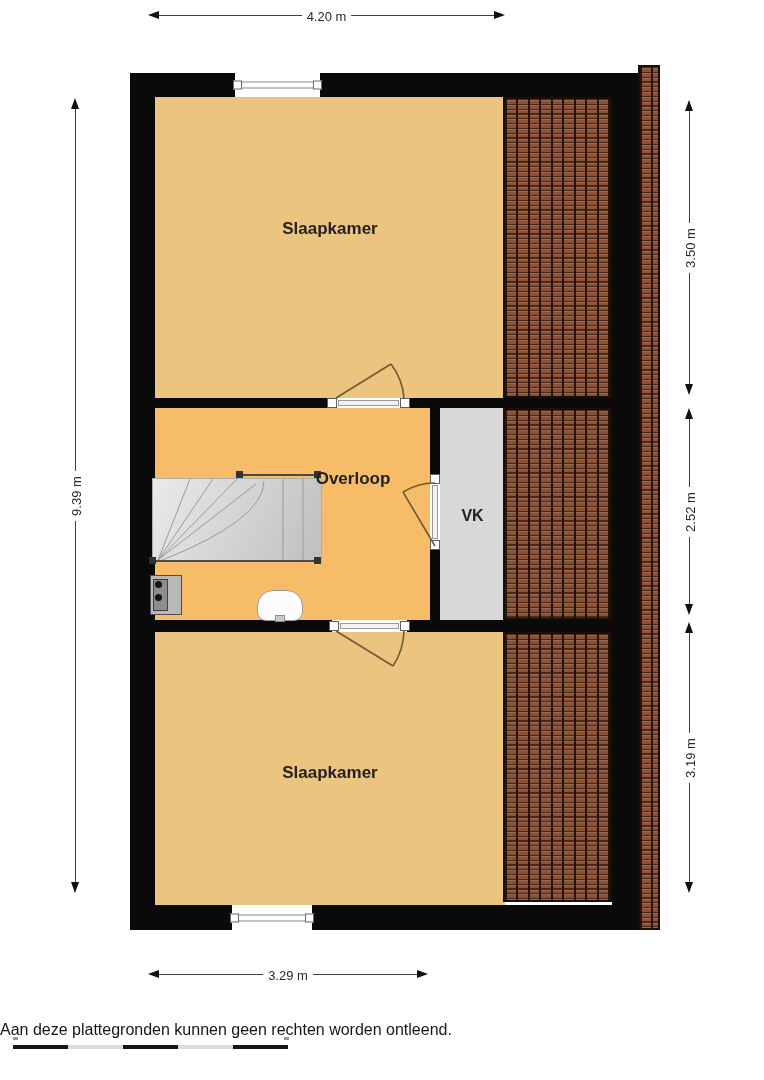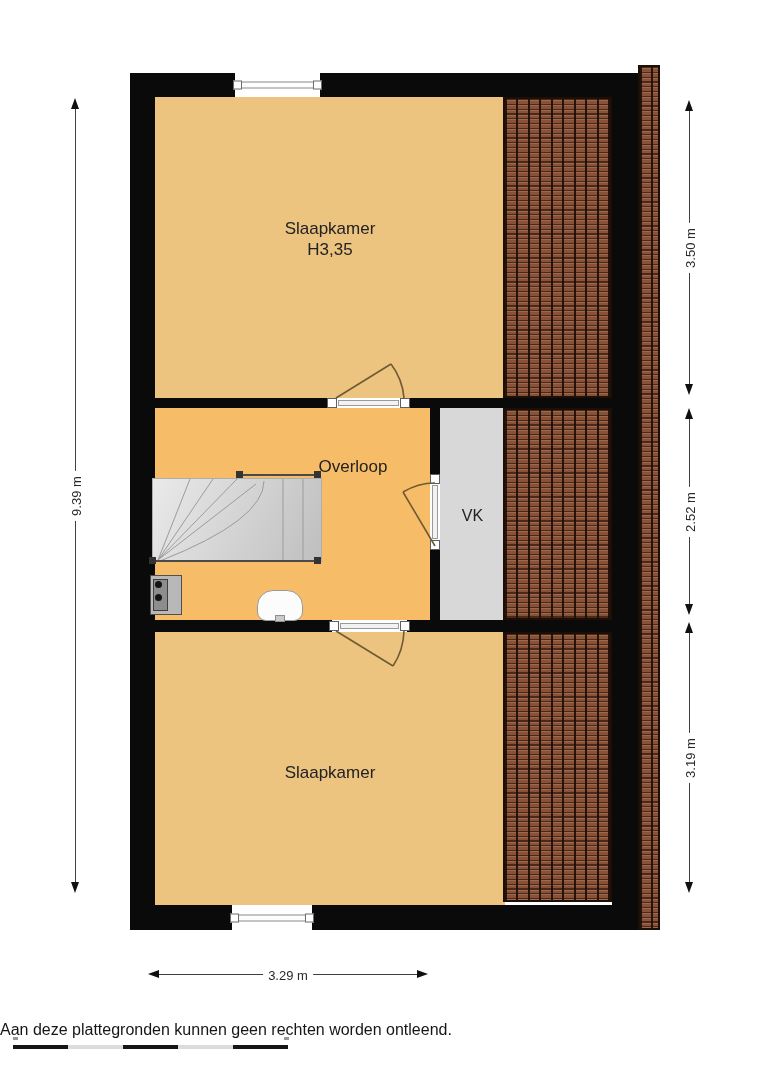--- a/index.html
+++ b/index.html
@@ -38,21 +38,21 @@
   .door-open.horiz .sill { left:8px; right:8px; top:50%; height:6px; transform:translateY(-50%); }
   .door-open.vert  .sill { top:8px; bottom:8px; left:50%; width:6px; transform:translateX(-50%); }
   .door-open .jamb { position:absolute; width:10px; height:10px; background:#fff; border:1px solid #5f5f5f; }
   .door-open.horiz .jamb.jl { left:-3px; top:50%; transform:translateY(-50%); }
   .door-open.horiz .jamb.jr { right:-3px; top:50%; transform:translateY(-50%); }
   .door-open.vert  .jamb.jl { top:-3px; left:50%; transform:translateX(-50%); }
   .door-open.vert  .jamb.jr { bottom:-3px; left:50%; transform:translateX(-50%); }
 
   
   .room { position:absolute; }
-  .room-label { position:absolute; text-align:center; font-size:17px; line-height:21px; color:#222; }
+  .room-label { position:absolute; text-align:center; font-size:17px; line-height:21px; color:#222;font-weight:bold; }
 
   
   .tiles { position:absolute;
     background-color:var(--roof-tile,#8a5137);
     background-image:
       repeating-linear-gradient(90deg, rgba(30,14,6,.92) 0 1.6px, transparent 1.6px 11.5px),
       repeating-linear-gradient(180deg, rgba(30,14,6,.6) 0 1.2px, rgba(255,255,255,.14) 1.2px 2.2px, transparent 2.2px 4.8px);
     border:2px solid var(--roof-tile-line,#1d0e06); }
 
   
@@ -79,20 +79,26 @@
   .scalebar .seg { width:55px; height:4px; }
   .seg.dark  { background:#161616; }
   .seg.light { background:#dcdcdc; }
   .scaletick { position:absolute; width:5px; height:3px; background:#9a9a9a; top:1037px; }
 </style>
 </head>
 <body>
 
 <div class="stage">
 
+  <div class="dim dim-h" style="left:148px; top:9px; width:357px; height:14px;">
+    <span class="dline"></span>
+    <span class="ah ah-l"></span>
+    <span class="ah ah-r"></span>
+    <span class="dlabel">4.20 m</span>
+  </div>
 
   <div class="dim dim-v" style="left:69px; top:98px; width:14px; height:795px;">
     <span class="dline"></span>
     <span class="ah ah-t"></span>
     <span class="ah ah-b"></span>
     <span class="dlabel-v">9.39 m</span>
   </div>
 
   <div class="dim dim-v" style="left:683px; top:100px; width:14px; height:295px;">
     <span class="dline"></span>
@@ -210,23 +216,22 @@
       <path d="M393,666 A67,67 0 0 0 404,631"></path>
     </g>
     <g stroke="#6e5a33" stroke-width="1.6" fill="none">
       <path d="M435,546 L403,492"></path>
       <path d="M403,492 A63,63 0 0 1 435,483"></path>
     </g>
   </svg>
 
   <div class="room-label" style="left:155px; top:218px; width:350px;">
     <div>Slaapkamer</div>
-    <div>H3,35</div>
-  </div>
-  <div class="room-label" style="left:253px; top:456px; width:200px;">
+  </div>
+  <div class="room-label" style="left:253px; top:468px; width:200px;">
     <div>Overloop</div>
   </div>
   <div class="room-label" style="left:440px; top:505px; width:65px; font-size:16px;">
     <div>VK</div>
   </div>
   <div class="room-label" style="left:155px; top:762px; width:350px;">
     <div>Slaapkamer</div>
   </div>
 
   <div class="disclaimer">Aan deze plattegronden kunnen geen rechten worden ontleend.</div>

